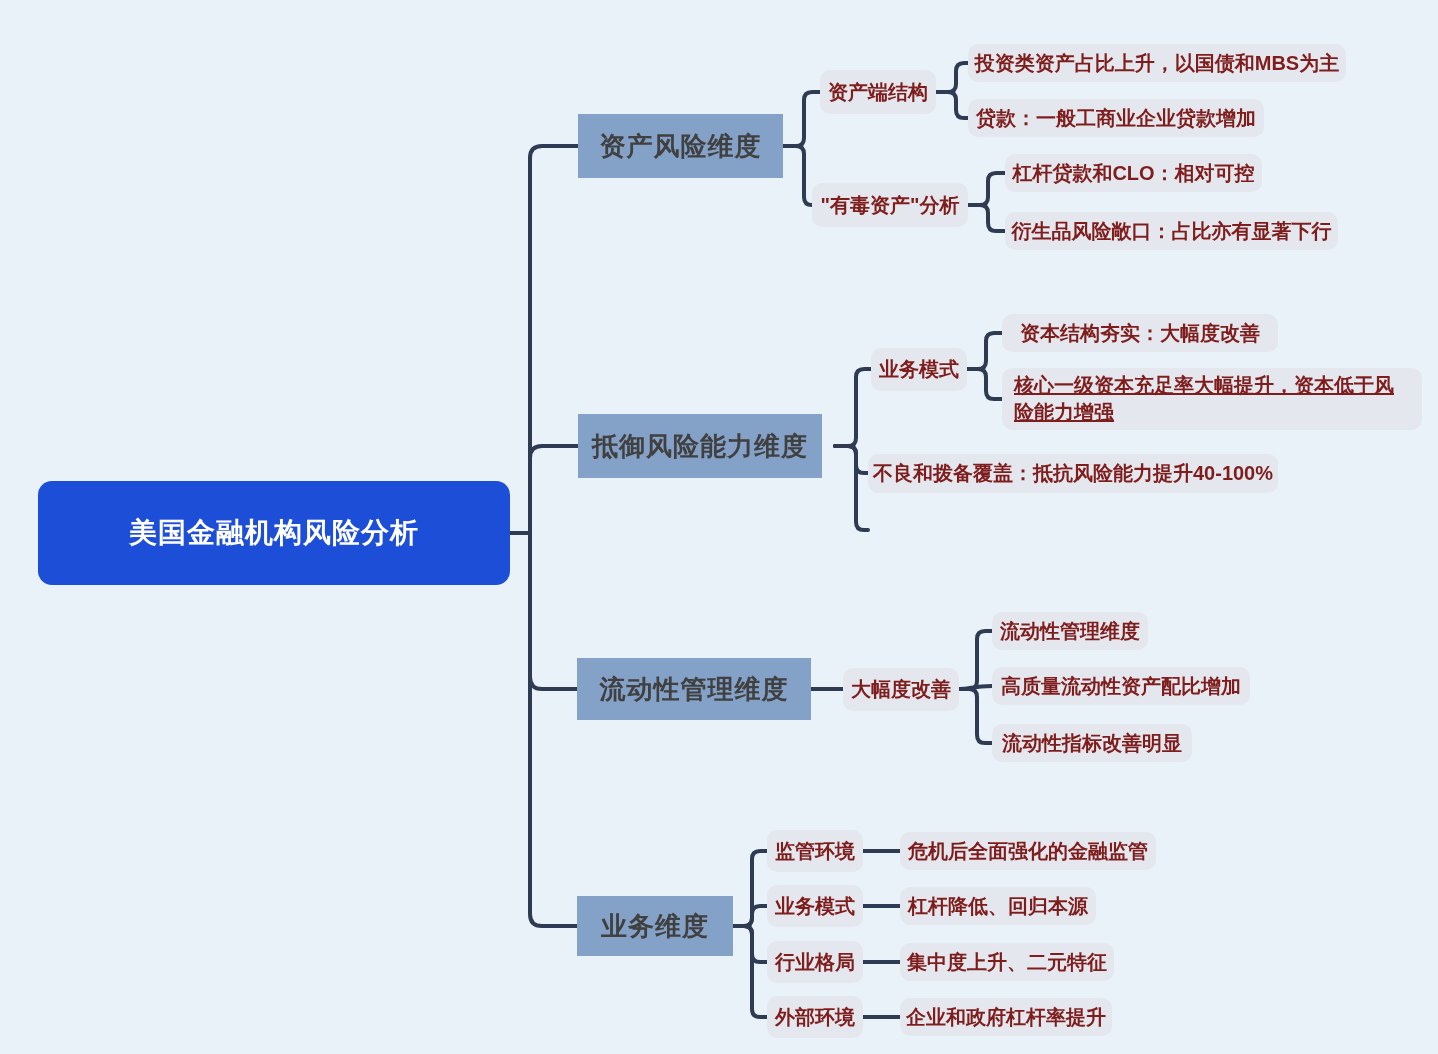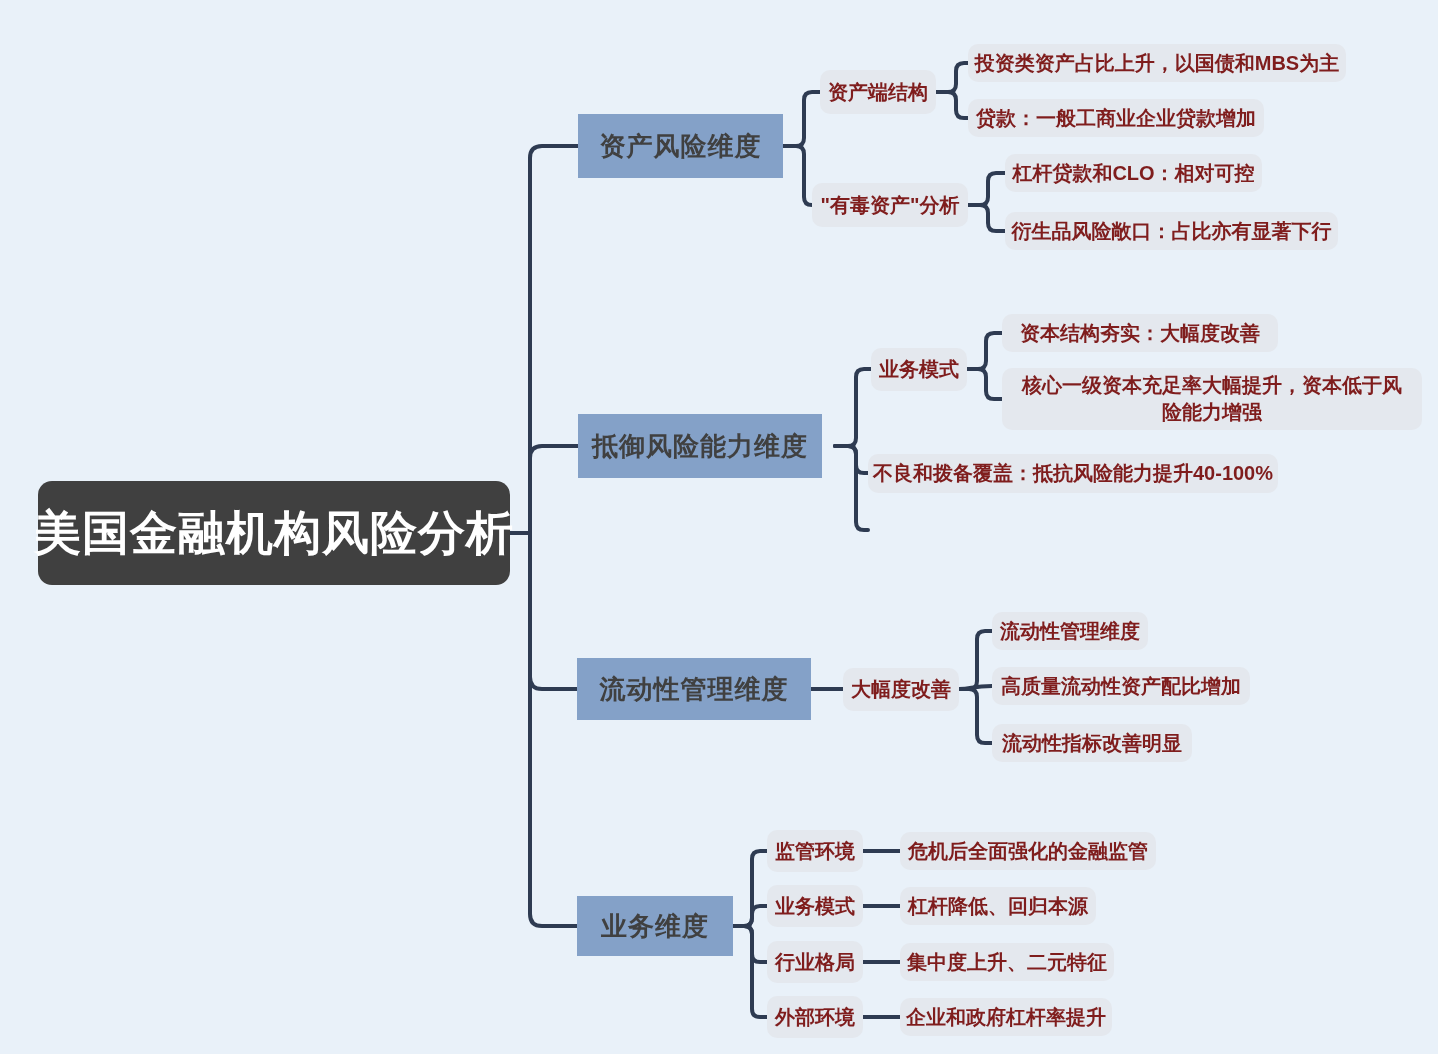--- a/index.html
+++ b/index.html
@@ -15,34 +15,34 @@
   svg.lines path{fill:none;stroke:#2e3b52;stroke-width:4;stroke-linecap:round;stroke-linejoin:round;}
   .node{
     position:absolute;
     display:flex;align-items:center;justify-content:center;
     box-sizing:border-box;
     font-weight:bold;
     white-space:nowrap;
     text-align:center;
   }
   .node-root{
-    background:#404040;color:#ffffff;
-    border-radius:14px;font-size:47px;
+    background:#1d4ed8;color:#ffffff;
+    border-radius:14px;font-size:28px;
     letter-spacing:1px;
   }
   .node-branch{
     background:#84a1c8;color:#404040;
     border-radius:0;font-size:26px;
     letter-spacing:1px;
   }
   .node-light{
     background:#e4e8ee;color:#7f1d1d;
     border-radius:10px;font-size:20px;
   }
-  .node-wrap{white-space:normal;text-align:center;line-height:1.35;justify-content:flex-start;padding:0 12px;}
+  .node-wrap{white-space:normal;text-align:left;line-height:1.35;justify-content:flex-start;padding:0 12px;text-decoration:underline;}
 </style>
 </head>
 <body>
 
 <div class="canvas">
 
   <svg class="lines" viewBox="0 0 1438 1054" xmlns="http://www.w3.org/2000/svg">
 
     <path d="M 508 533 H 530"></path>
     <path d="M 530 533 V 158 Q 530 146 542 146 H 578"></path>

